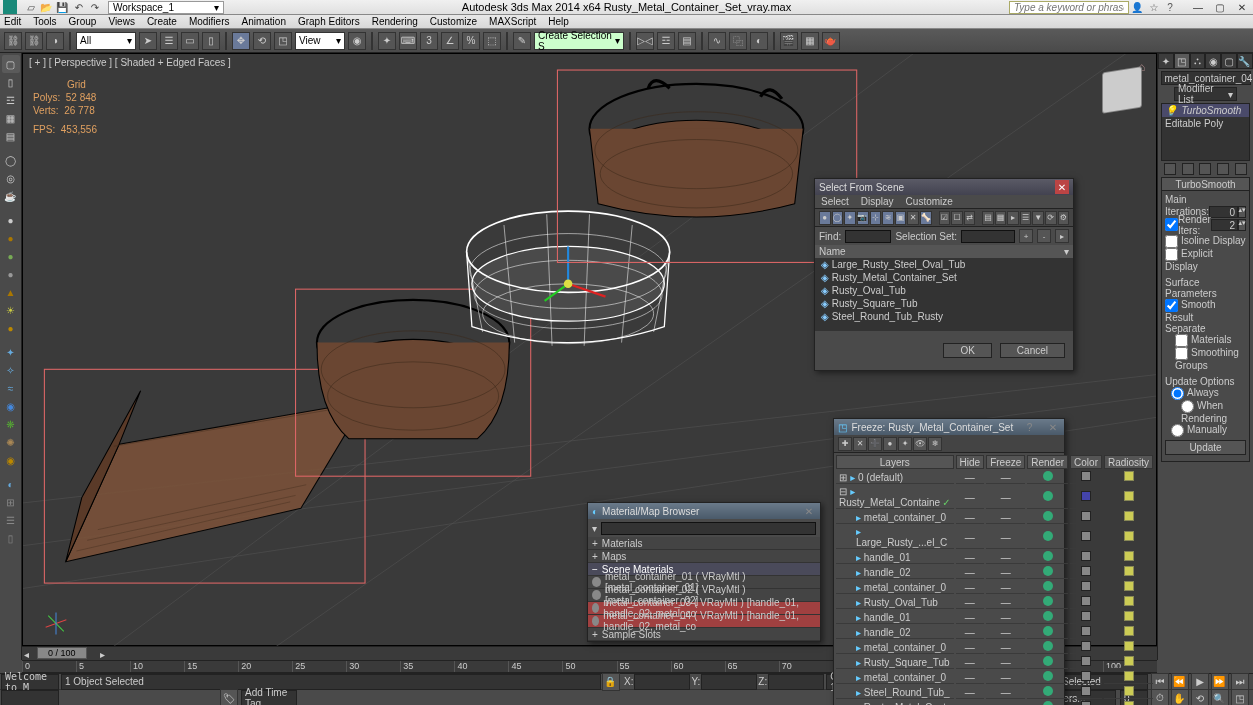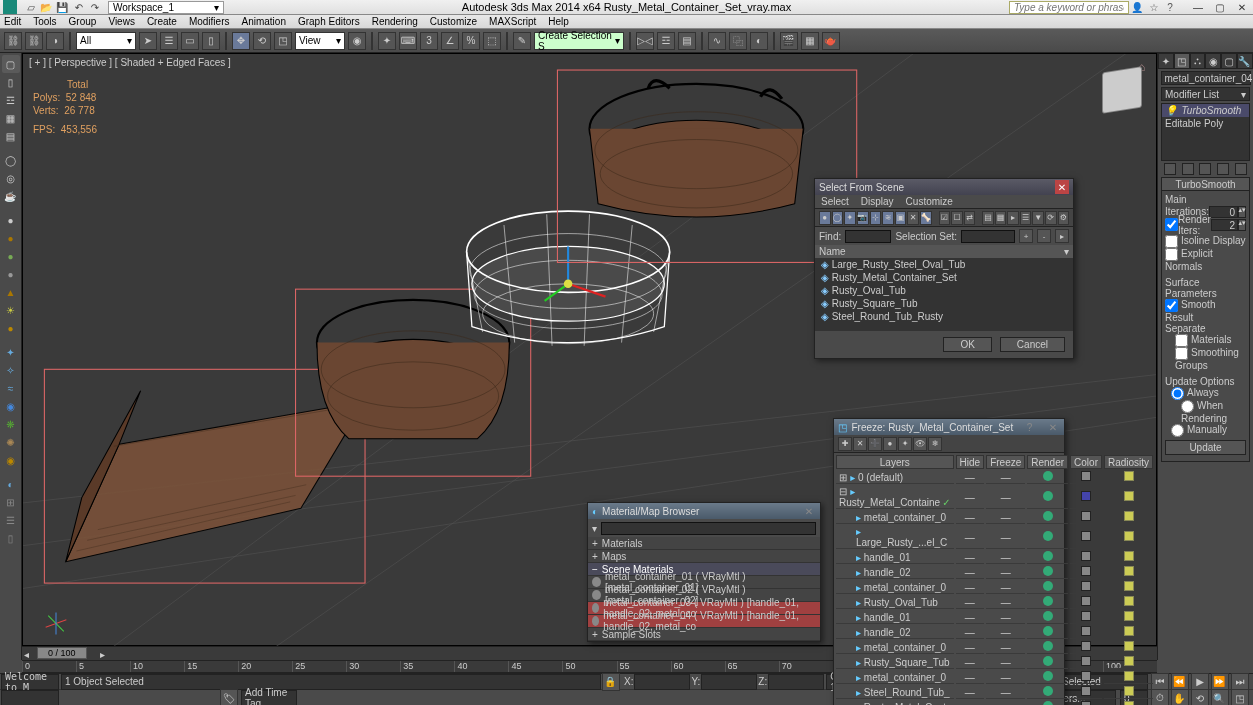--- a/index.html
+++ b/index.html
@@ -37,21 +37,21 @@
 .gizmo .ax { position:absolute; width:22px; height:1px; left:10px; top:28px; }
 .gizmo .axr { background:#d44; transform: rotate(-20deg); }
 .gizmo .axg { background:#4c4; transform: rotate(45deg); }
 .gizmo .axb { background:#48d; transform: rotate(-90deg); }
 .scene-svg { position:absolute; inset:0; }
 .rightpanel { position: absolute; right: 0; top: 0; width: 96px; bottom: 0; background: #4a4a4a; border-left: 1px solid #222; font-size: 10px; }
 .cmdtabs { display: flex; background: #3c3c3c; height: 16px; }
 .cmdtabs span { flex:1; display:flex;align-items:center;justify-content:center;border:1px solid #222; }
 .cmdtabs span.active { background:#5a5a5a; }
 .namefield { width: 90px; margin: 2px auto; height: 14px; background:#333; border:1px solid #222; padding:0 3px; display:flex;align-items:center; }
-.modlist { margin: 2px 3px; }
+.modlist { margin: 2px 16px; }
 .modlist .drop { height:14px; background:#333; border:1px solid #222; padding:0 3px; display:flex;align-items:center; }
 .stack { height: 58px; background:#333; border:1px solid #222; margin:2px 3px; }
 .stack .sitem { display:flex;align-items:center;height:13px;padding:0 3px; font-style: italic; }
 .stack .sitem.sel { background:#4a4a6a; }
 .stackbtns { display:flex; justify-content:space-around; margin:2px 3px; }
 .stackbtns span { width:12px;height:12px;border:1px solid #222;background:#555; }
 .rollout { margin: 2px 3px; border: 1px solid #222; }
 .rollout .rhead { background:#555;text-align:center;height:13px;line-height:13px;border-bottom:1px solid #222; }
 .rollout .rbody { padding: 3px; background: #4a4a4a; }
 .prow { display:flex;align-items:center;height:13px; }
@@ -223,21 +223,21 @@
     <div class="lsep"></div>
     <span class="lb" style="color:#6ad">◐</span>
     <span class="lb" style="color:#888">⊞</span>
     <span class="lb" style="color:#888">☰</span>
     <span class="lb" style="color:#888">▯</span>
   </div>
 
   <div class="viewport">
     <div class="vplabel">[ + ] [ Perspective ] [ Shaded + Edged Faces ]</div>
     <div class="stats">
-      <div style="margin-left:34px">Total</div>
+      <div style="margin-left:34px">Grid</div>
       <div><span>Polys:</span>&nbsp;&nbsp;<span>52 848</span></div>
       <div><span>Verts:</span>&nbsp;&nbsp;<span>26 778</span></div>
       <div style="margin-top:6px"><span>FPS:</span>&nbsp;&nbsp;<span>453,556</span></div>
     </div>
     <div class="viewcube">
       <div class="vcorner">⌂</div>
       <div class="cube"></div>
     </div>
     <svg class="scene-svg" viewBox="0 0 1060 580">
 
@@ -359,21 +359,21 @@
             <div class="spin">0</div>
             <div class="sarrow">▴▾</div>
           </div>
         <div class="prow">
             <input type="checkbox" checked="" style="">
             <label style="flex:1">Render Iters:</label>
             <div class="spin">2</div>
             <div class="sarrow">▴▾</div>
           </div>
         <div class="chk" style="margin-top:4px"><input type="checkbox" style=""><span>Isoline Display</span></div>
-        <div class="chk"><input type="checkbox" style=""><span>Explicit Normals</span></div>
+        <div class="chk"><input type="checkbox" style=""><span>Explicit Display</span></div>
         <div style="margin-top:5px">Surface Parameters</div>
         <div class="chk"><input type="checkbox" checked="" style=""><span>Smooth Result</span></div>
         <div>Separate</div>
         <div class="chk" style="margin-left:10px"><input type="checkbox" style=""><span>Materials</span></div>
         <div class="chk" style="margin-left:10px"><input type="checkbox" style=""><span>Smoothing Groups</span></div>
         <div style="margin-top:5px">Update Options</div>
         <div class="chk" style="margin-left:6px"><input type="radio" checked="" style=""><span>Always</span></div>
         <div class="chk" style="margin-left:16px"><input type="radio" style=""><span>When Rendering</span></div>
         <div class="chk" style="margin-left:6px"><input type="radio" style=""><span>Manually</span></div>
         <div class="rbtn">Update</div>
@@ -510,21 +510,21 @@
     <div class="flitem">
         <span style="color:#8cf">◈</span>
         <span>Rusty_Square_Tub</span>
       </div>
     <div class="flitem">
         <span style="color:#8cf">◈</span>
         <span>Steel_Round_Tub_Rusty</span>
       </div>
     <div style="height:8px"></div>
   </div>
-  <div style="display:flex;justify-content:flex-end;padding:2px 4px">
+  <div style="display:flex;justify-content:flex-end;padding:8px 4px">
     <div class="fbtn">OK</div>
     <div class="fbtn">Cancel</div>
   </div>
 </div>
 
 <div class="flp" style="left:587px;top:502px;width:234px">
   <div class="fhead" style="background:linear-gradient(#6a7a8a,#4a5a6a)">
       <span style="color:#6cf;margin-right:4px">◐</span>
       <span>Material/Map Browser</span>
       <span class="x2">✕</span>

